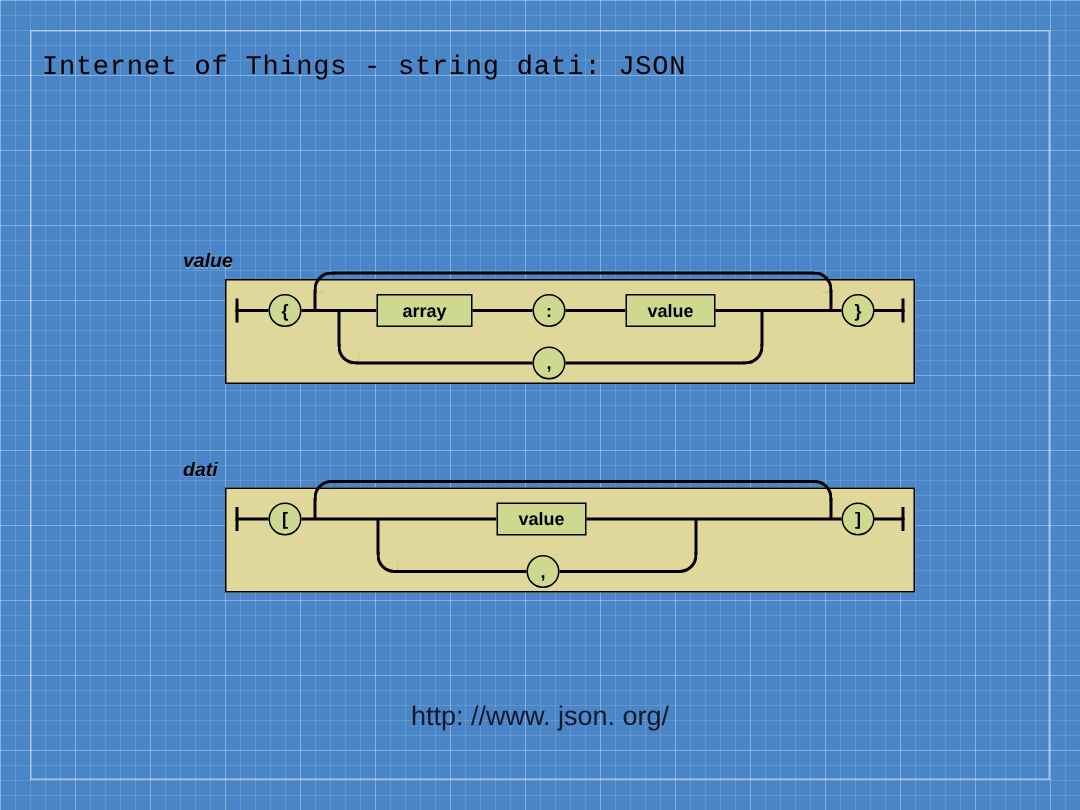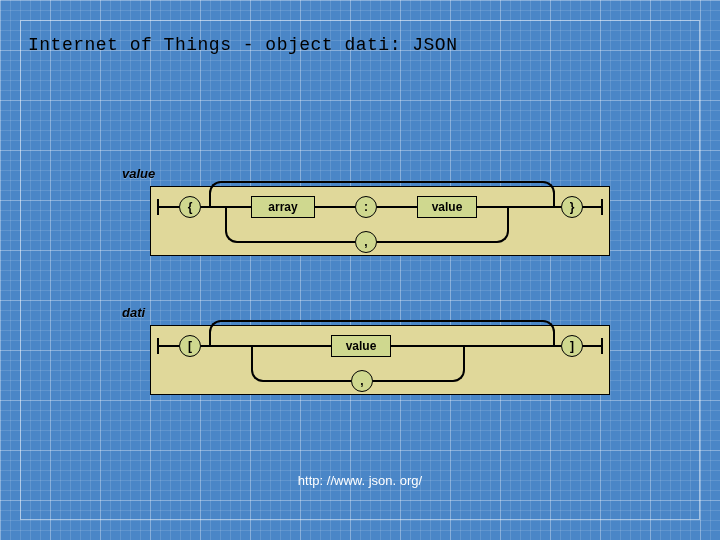--- a/index.html
+++ b/index.html
@@ -37,22 +37,22 @@
     font-size: 13px;
     color: #000;
     text-shadow: 0 1px 0 rgba(255,255,255,0.25);
   }
   .footer {
     position: absolute;
     left: 0; width: 720px;
     bottom: 52px;
     text-align: center;
     font-family: Arial, sans-serif;
-    font-size: 13px;
-    color: #ffffff;
+    font-size: 18px;
+    color: #0f172a;
   }
 
   
   .diagram {
     position: absolute;
     background: #e0d89a;
     border: 1px solid #000;
   }
   .node {
     position: absolute;
@@ -84,21 +84,21 @@
   .corner.tl { border-right: none; border-bottom: none; border-top-left-radius: 12px; }
   .corner.tr { border-left: none;  border-bottom: none; border-top-right-radius: 12px; }
   .corner.bl { border-right: none; border-top: none;    border-bottom-left-radius: 12px; }
   .corner.br { border-left: none;  border-top: none;    border-bottom-right-radius: 12px; }
 </style>
 </head>
 <body>
 
 <div class="frame"></div>
 
-<div class="title">Internet of Things - object dati: JSON</div>
+<div class="title">Internet of Things - string dati: JSON</div>
 
 <div class="caption-label" style="left:122px; top:166px;">value</div>
 
 <div class="diagram" style="left:150px; top:186px; width:460px; height:70px;">
 
   <div class="stop" style="left:6px;  top:12px;"></div>
   <div class="stop" style="right:6px; top:12px;"></div>
   <div class="rail railH" style="left:6px;  top:19px; width:22px;"></div>
   <div class="rail railH" style="right:6px; top:19px; width:22px;"></div>
 

